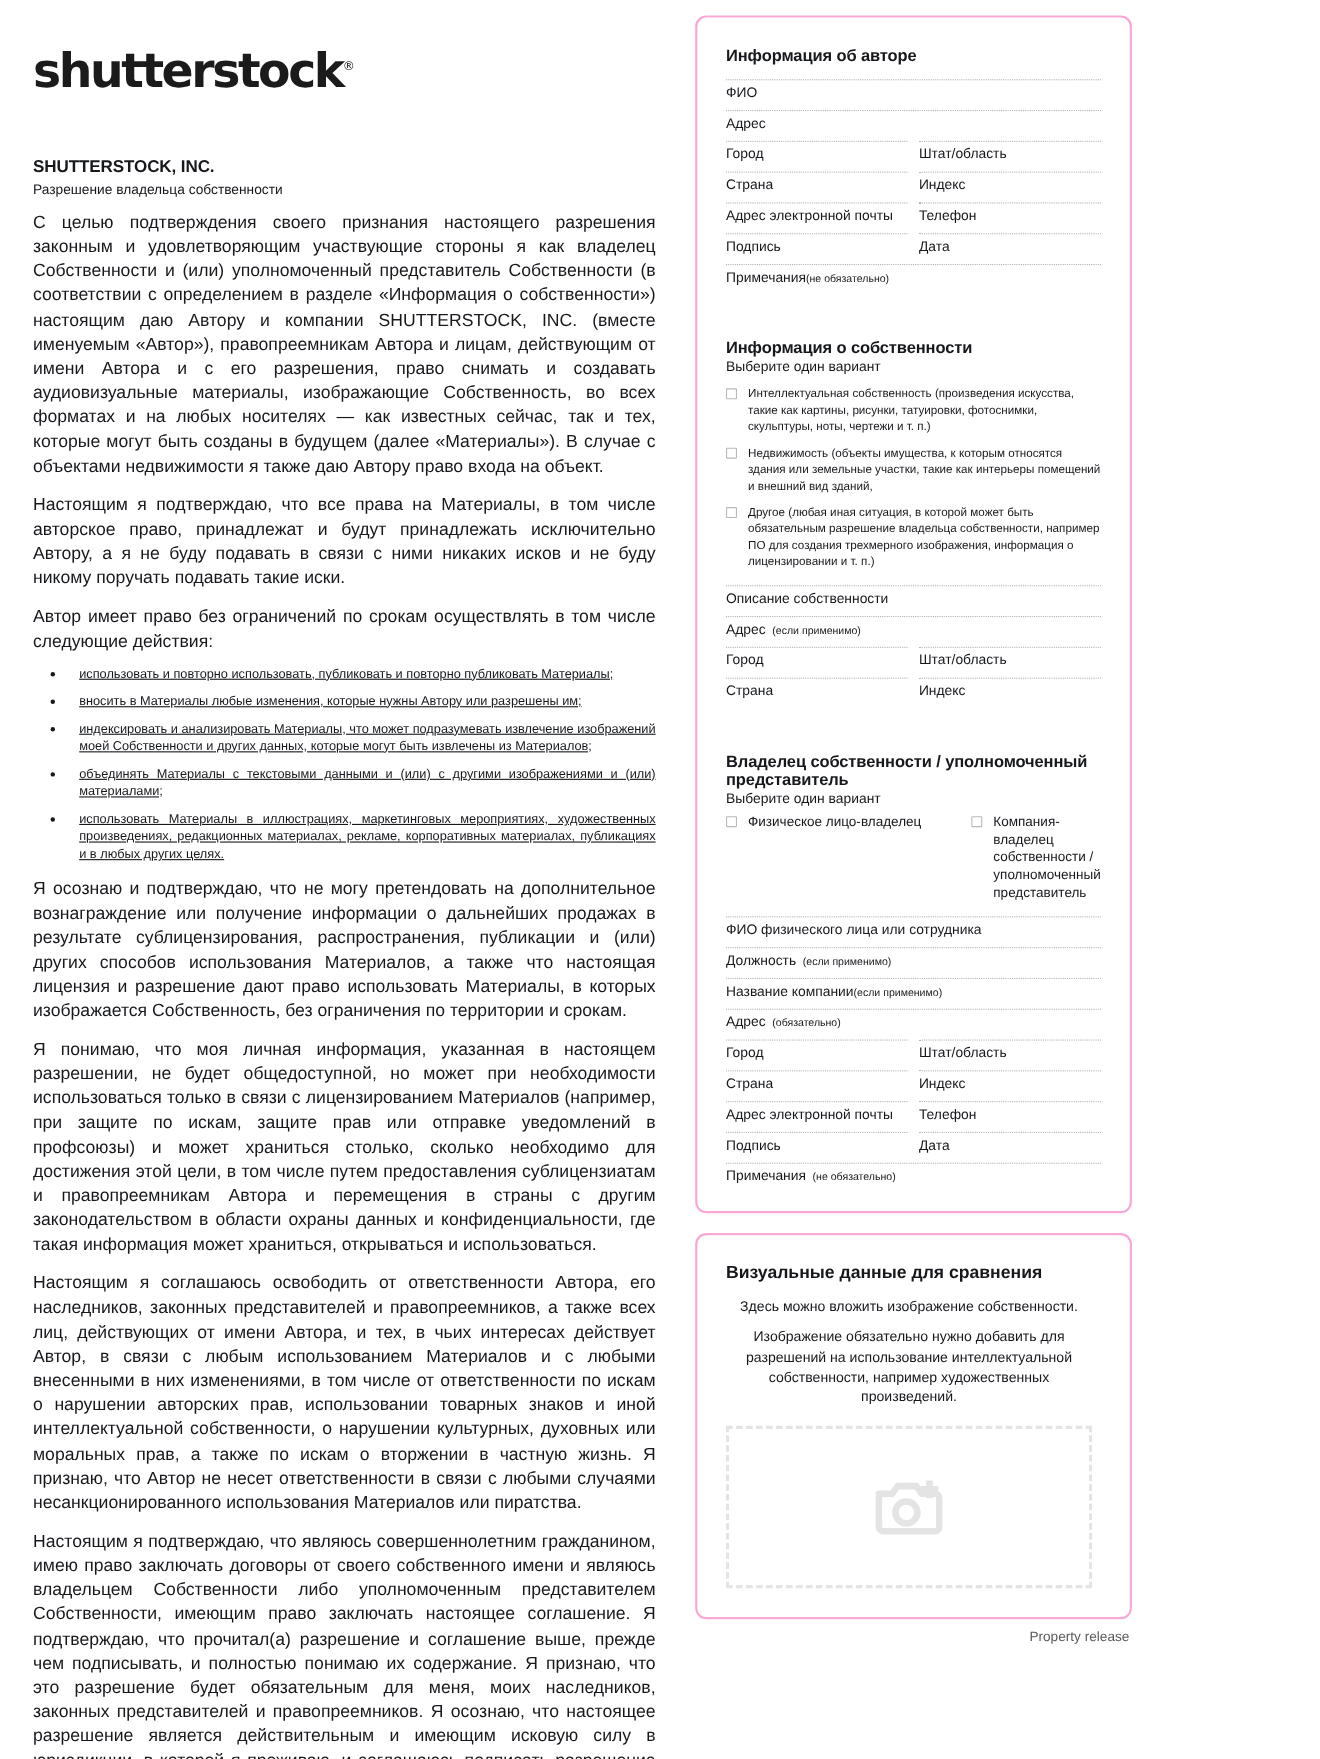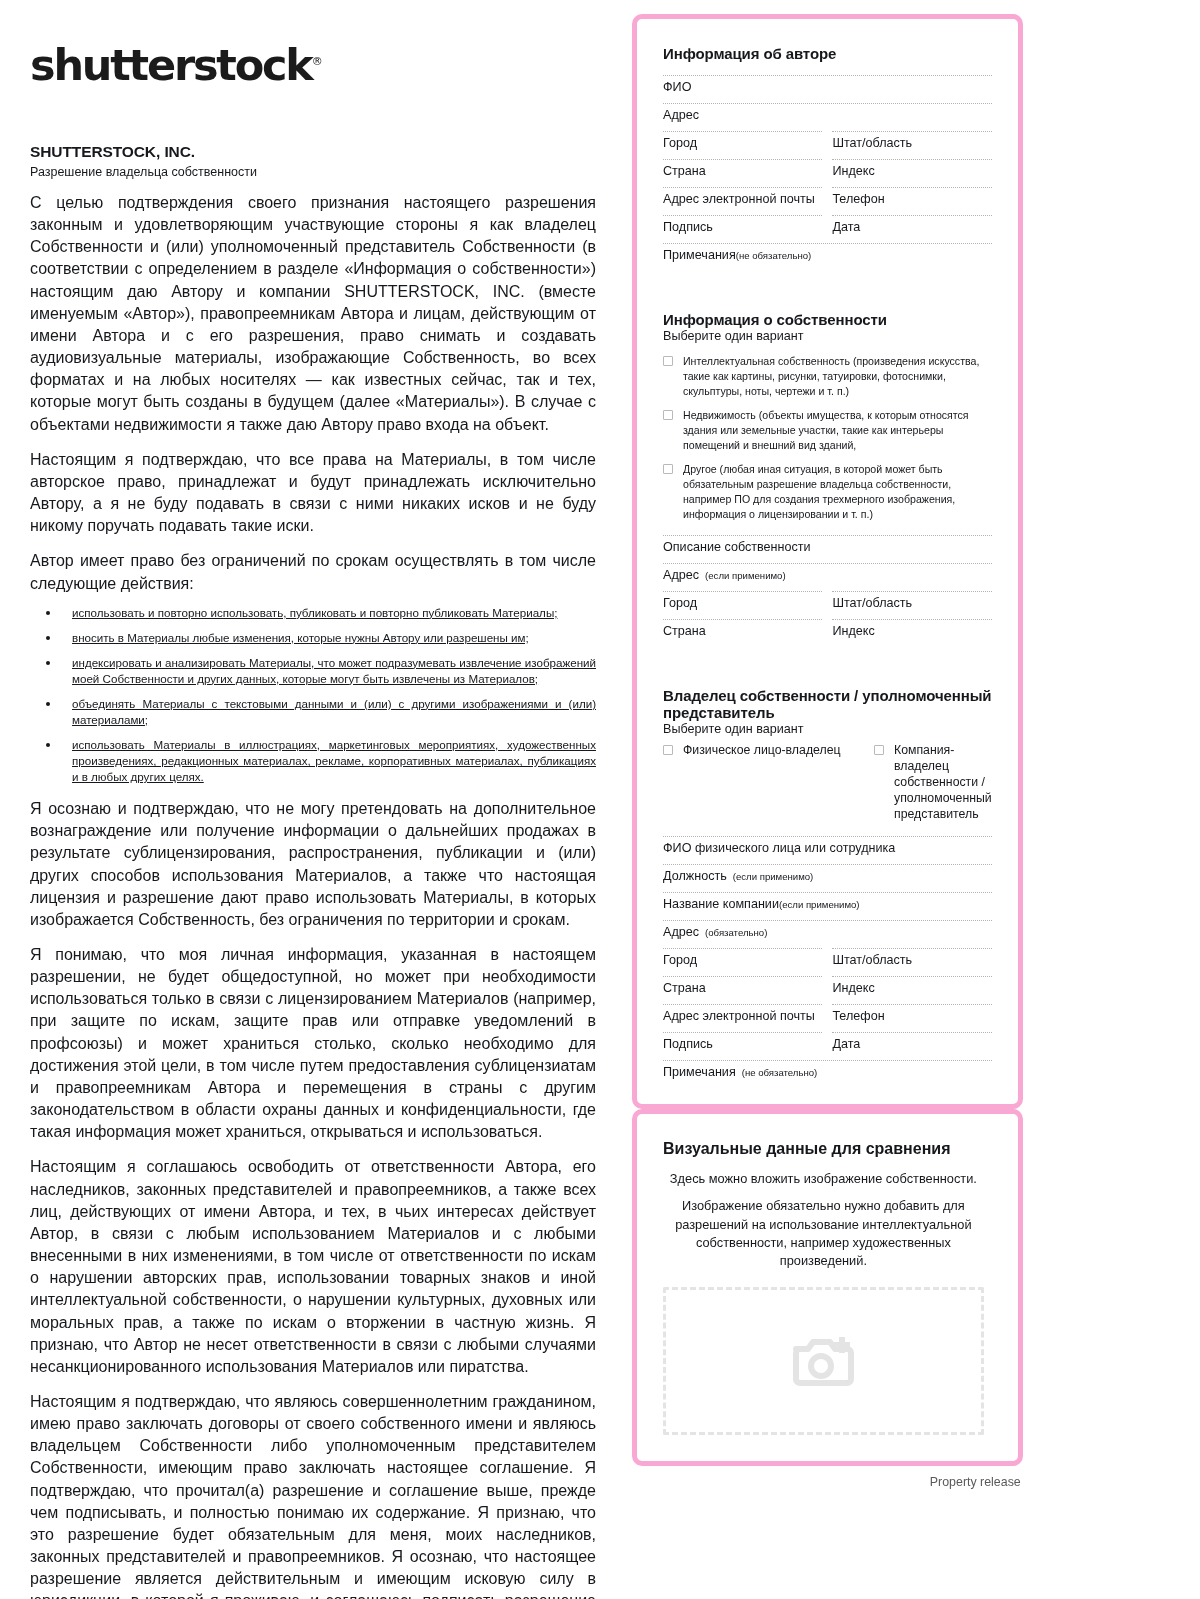--- a/index.html
+++ b/index.html
@@ -128,21 +128,21 @@
   }
 
   
   .right-col {
     flex: 1;
     padding: 0 0 0 14px;
     display: flex;
     flex-direction: column;
   }
   .card {
-    border: 5px solid #f9a8d4;
+    border: 2px solid #f9a8d4;
     border-radius: 10px;
     background: #fff;
     padding: 26px 26px 16px 26px;
   }
 
   .sec-head {
     font-size: 15px;
     font-weight: bold;
     letter-spacing: -0.1px;
   }
@@ -184,29 +184,29 @@
     margin-right: 10px;
     background: #fff;
   }
   .chk-label {
     font-size: 10.6px;
     line-height: 1.42;
   }
   .chk-inline {
     display: flex;
     margin-top: 7px;
-    gap: 6px;
+    gap: 18px;
   }
   .chk-inline .chk-item { margin-bottom: 0; }
   .chk-inline .chk-label { font-size: 12.3px; line-height: 1.3; }
   .chk-inline .ci-a { flex: 0 0 205px; }
   .chk-inline .ci-b { flex: 1; }
 
   
-  .card.visual { padding: 26px 34px 26px 26px; }
+  .card.visual { margin-top: 18px; padding: 26px 34px 26px 26px; }
   .visual-title { font-size: 16px; font-weight: bold; }
   .visual-text {
     margin-top: 12px;
     font-size: 12.8px;
     line-height: 1.42;
     text-align: center;
   }
   .visual-text p { margin: 0 0 0 0; }
   .visual-text p + p { margin-top: 9px; }
   .dropzone {

